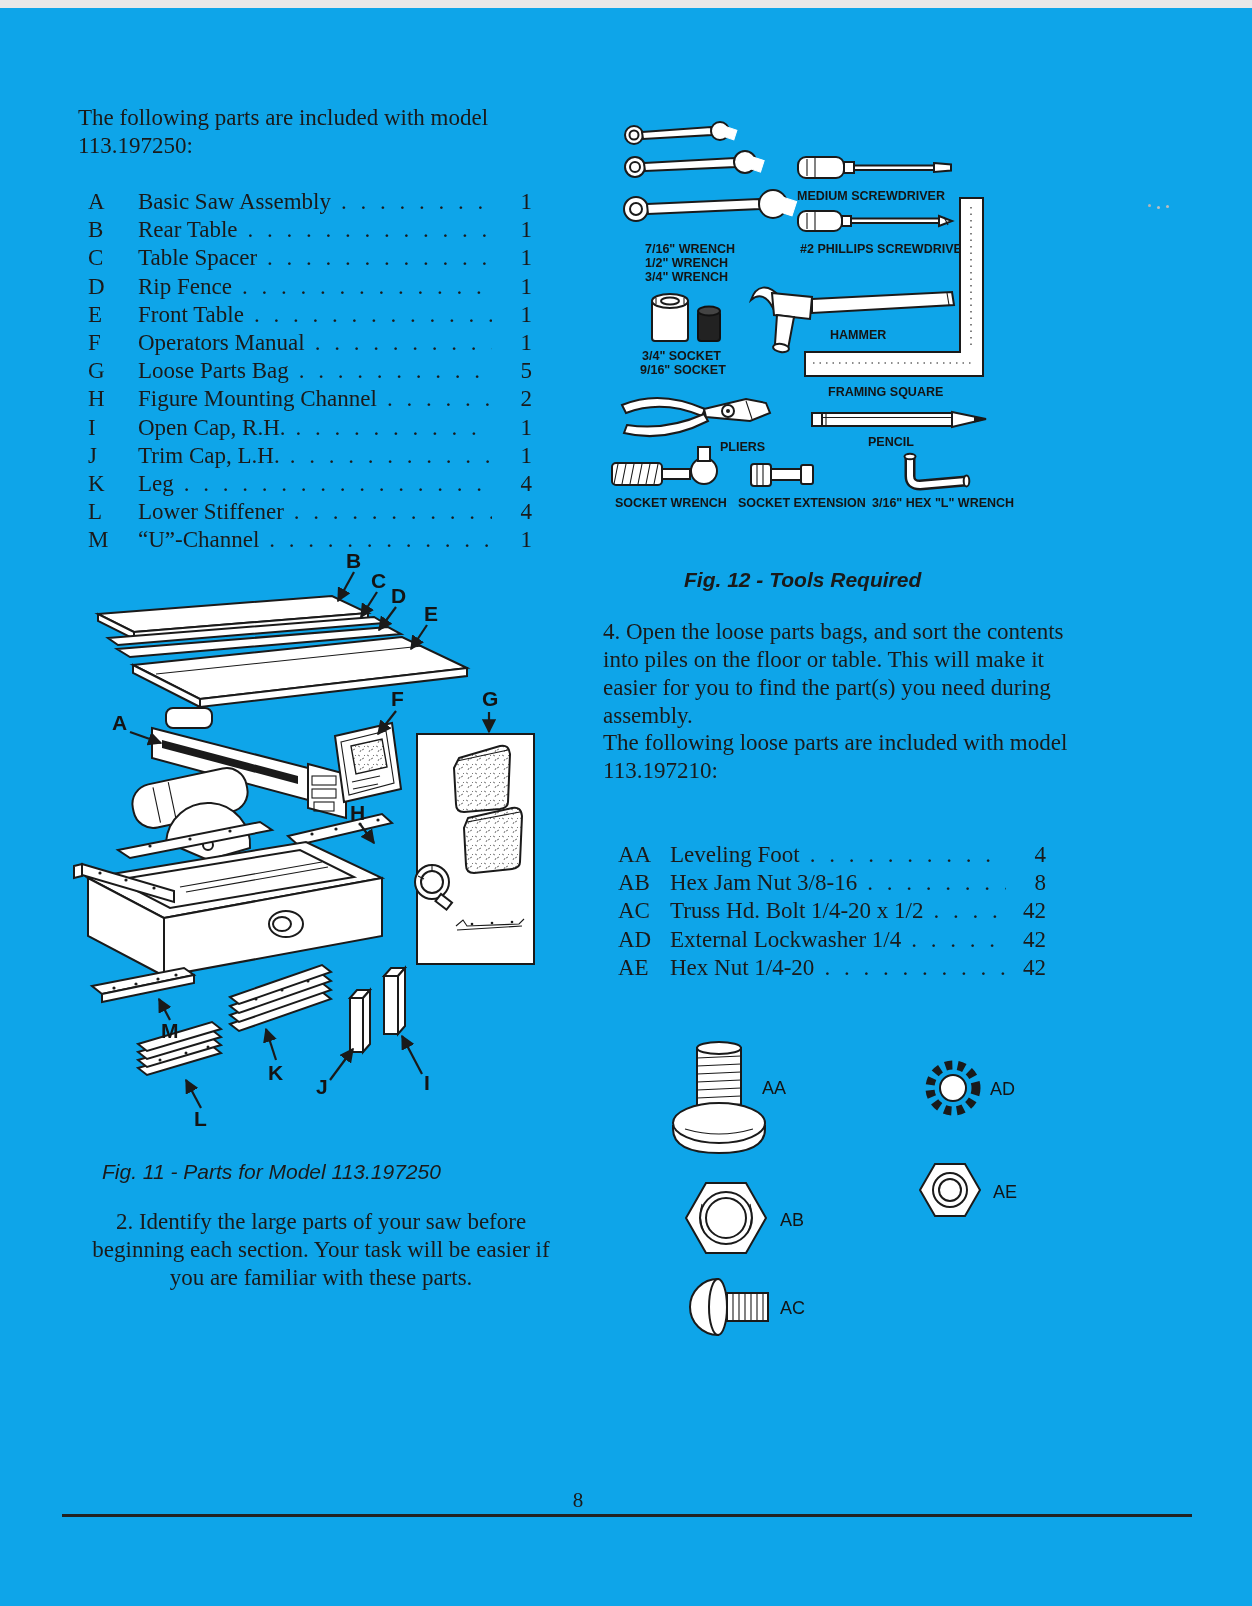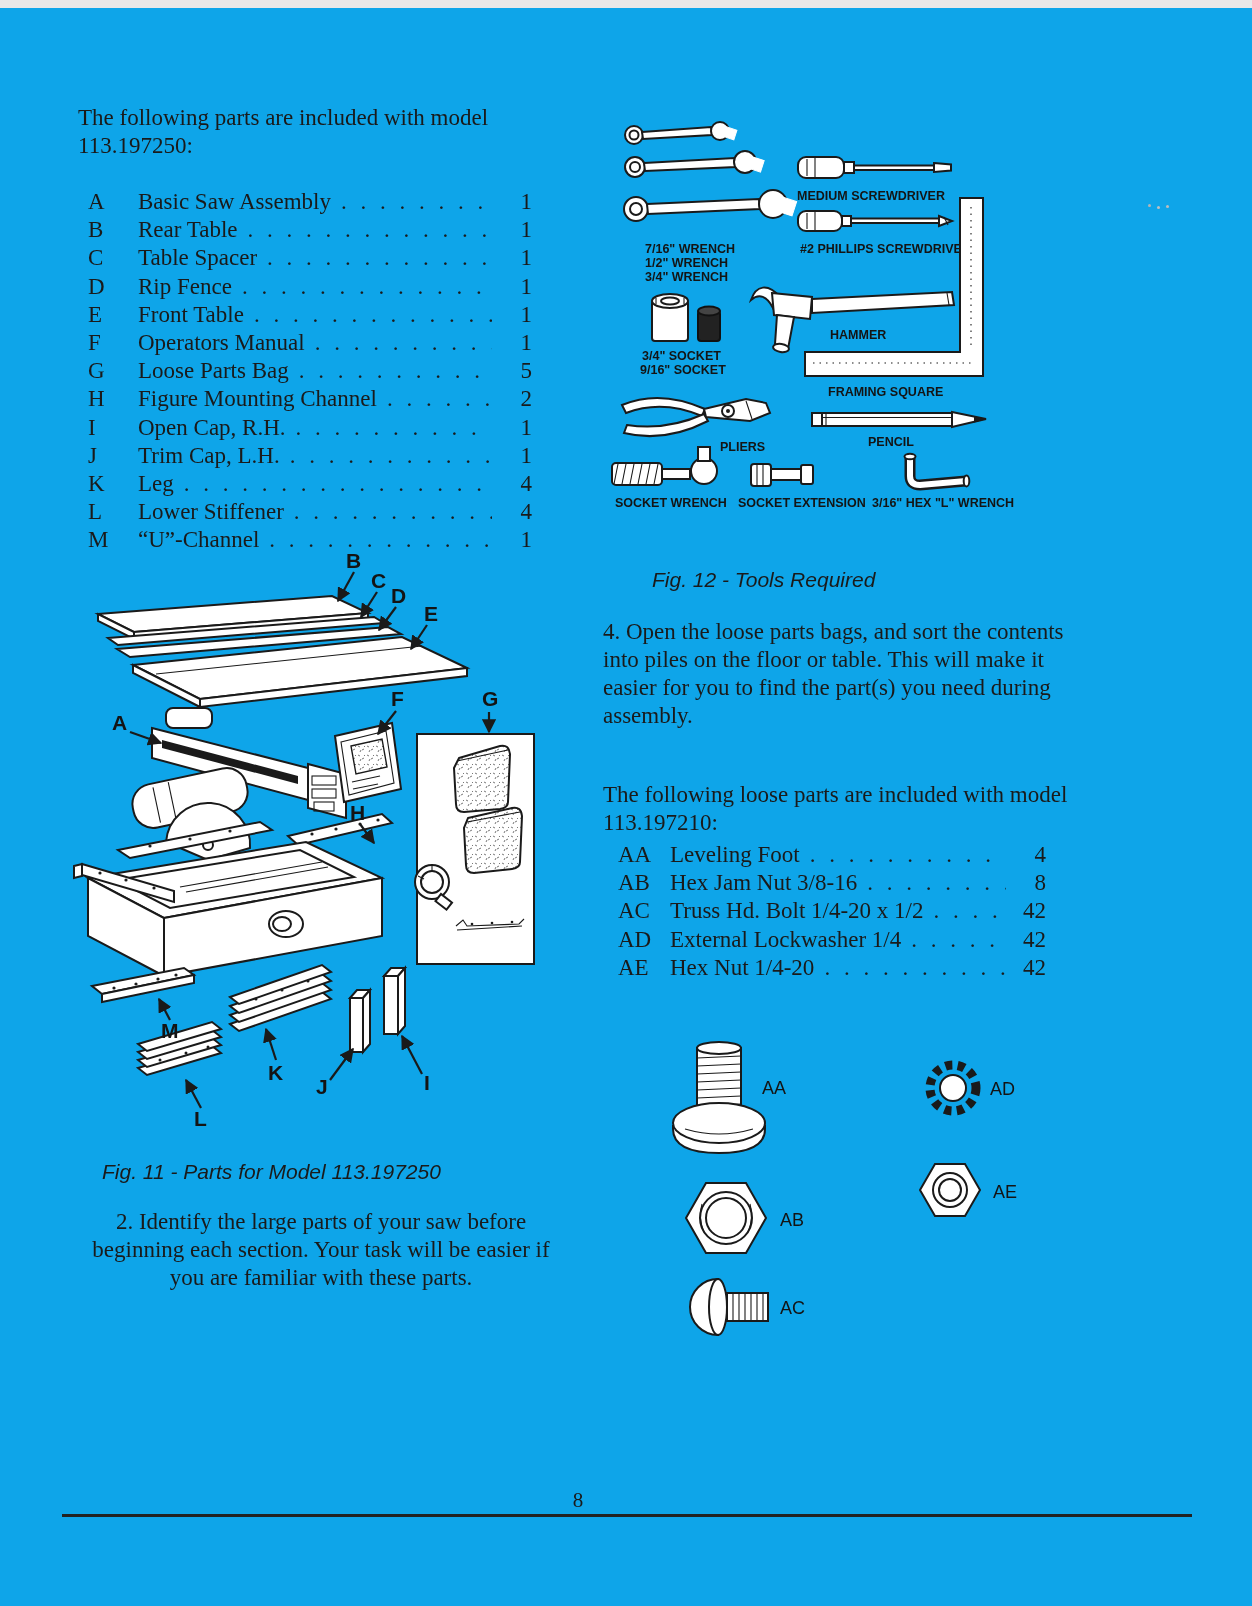--- a/index.html
+++ b/index.html
@@ -411,25 +411,25 @@
 
     <g>
       <path d="M310,354 L310,373 Q310,382 320,382 L366,378" stroke="#1a1a1a" stroke-width="11" fill="none"></path>
       <path d="M310,354 L310,373 Q310,382 320,382 L366,378" stroke="#ffffff" stroke-width="6" fill="none"></path>
       <ellipse class="s" cx="310" cy="353.5" rx="5.5" ry="2.8"></ellipse>
       <ellipse class="s" cx="366.5" cy="378" rx="2.8" ry="5.5"></ellipse>
     </g>
     <text class="tl" x="272" y="404">3/16" HEX "L" WRENCH</text>
   </svg>
 
-  <div class="abs caption" style="left:652px;top:560px;width:320px;">Fig. 12 - Tools Required</div>
+  <div class="abs caption" style="left:684px;top:560px;width:320px;font-weight:bold;">Fig. 12 - Tools Required</div>
 
   <div class="abs body-text" style="left:603px;top:610px;width:492px;">4.  Open the loose parts bags, and sort the contents into piles on the floor or table. This will make it easier for you to find the part(s) you need during assembly.</div>
 
-  <div class="abs body-text" style="left:603px;top:773px;width:492px;">The following loose parts are included with model 113.197210:</div>
+  <div class="abs body-text" style="left:603px;top:721px;width:492px;">The following loose parts are included with model 113.197210:</div>
 
   <div class="abs plist" style="left:618px;top:834px;width:428px;">
     <div class="row">
         <span class="pkey2">AA</span>
         <span class="pname">Leveling Foot</span>
         <span class="leader"></span>
         <span class="pqty">4</span>
       </div>
     <div class="row">
         <span class="pkey2">AB</span>

